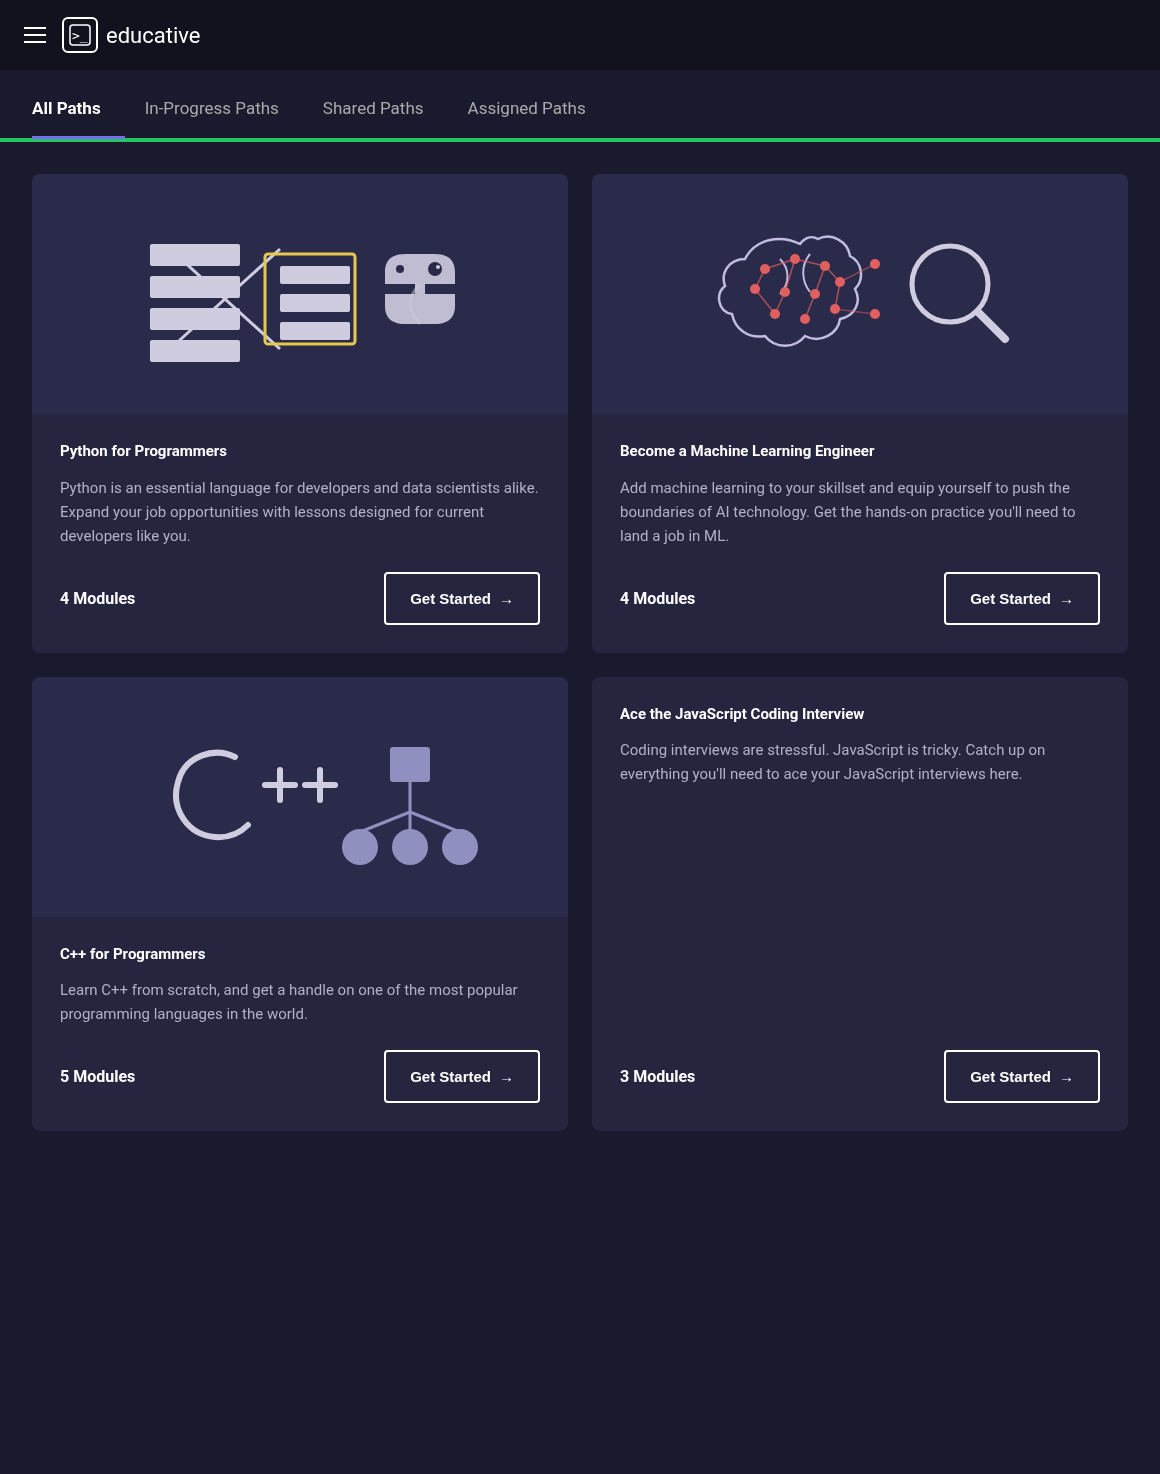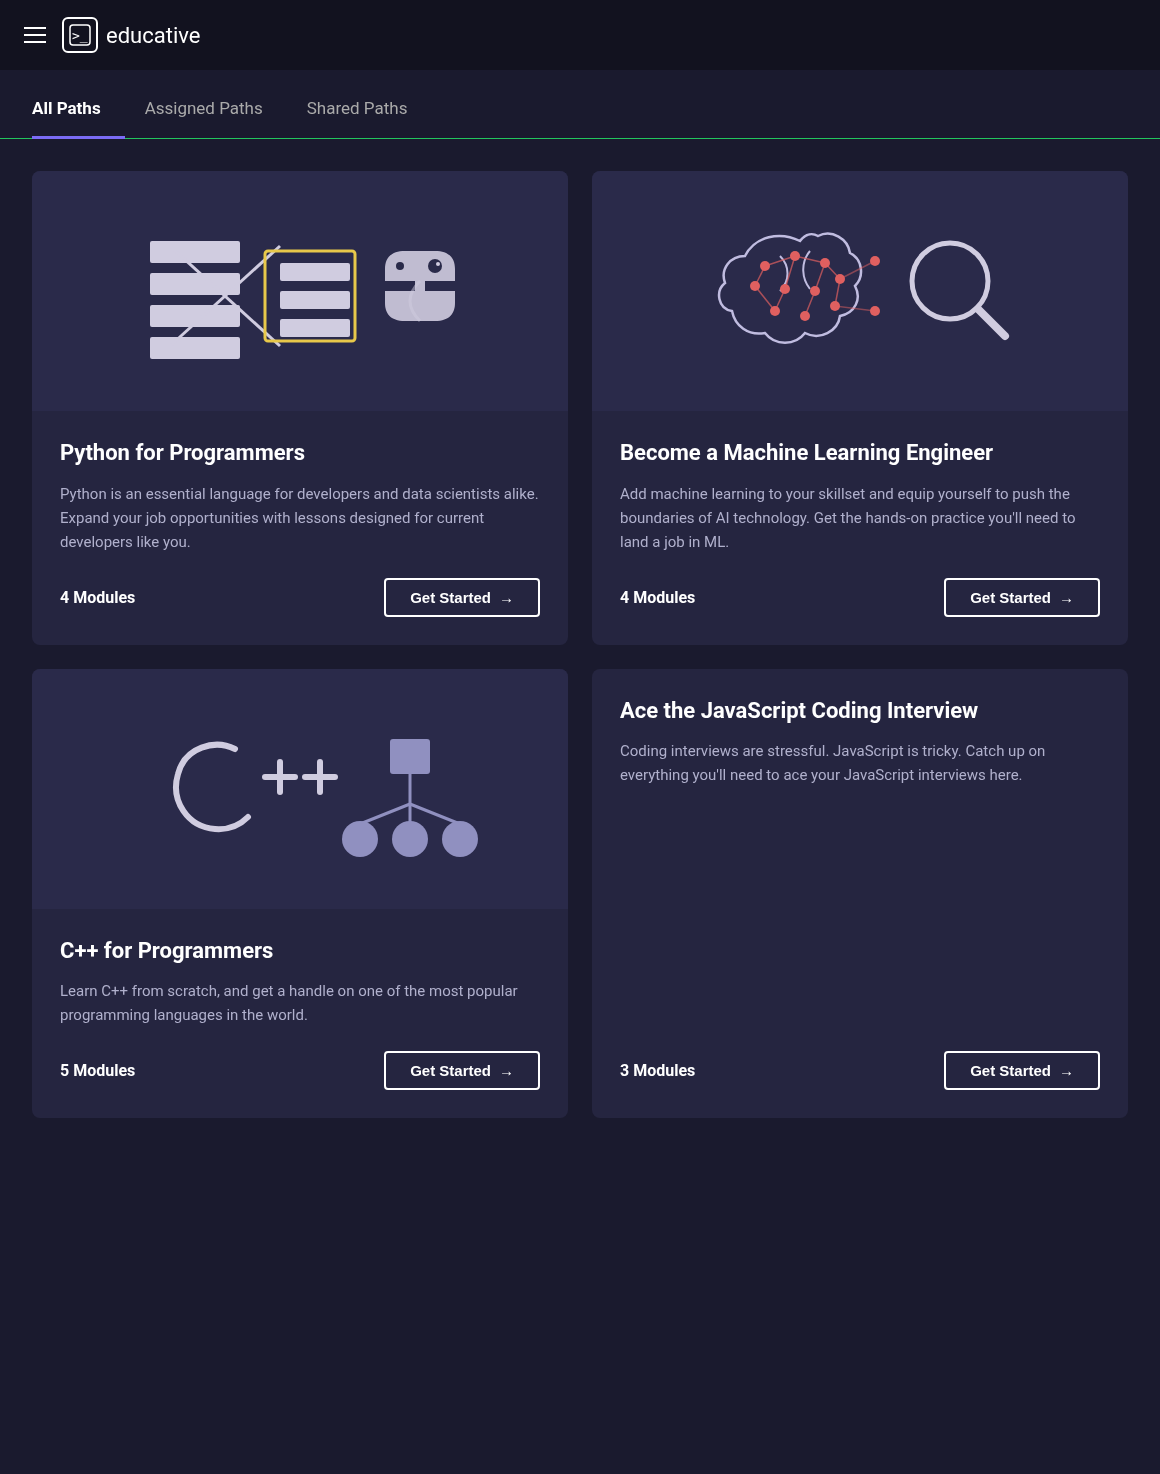--- a/index.html
+++ b/index.html
@@ -50,21 +50,21 @@
     .logo-text {
       font-size: 22px;
       font-weight: 400;
       color: #fff;
     }
 
     
     .nav-tabs {
       background-color: #1a1a2e;
       padding: 0 32px;
-      border-bottom: 1px solid #22c55e;
+      border-bottom: 4px solid #22c55e;
       display: flex;
       gap: 0;
     }
     .nav-tab {
       padding: 28px 24px 18px 0;
       font-size: 17px;
       color: #aaa;
       cursor: pointer;
       border-bottom: 3px solid transparent;
       margin-bottom: -1px;
@@ -109,21 +109,21 @@
     }
 
     .card-body {
       padding: 28px 28px 28px 28px;
       flex: 1;
       display: flex;
       flex-direction: column;
     }
 
     .card-title {
-      font-size: 22px;
+      font-size: 15px;
       font-weight: 700;
       color: #fff;
       margin-bottom: 14px;
       line-height: 1.3;
     }
 
     .card-description {
       font-size: 15px;
       color: #b0b0cc;
       line-height: 1.6;
@@ -141,21 +141,21 @@
     .modules-count {
       font-size: 16px;
       font-weight: 700;
       color: #fff;
     }
 
     .get-started-btn {
       border: 2px solid #fff;
       background: transparent;
       color: #fff;
-      padding: 9px 24px;
+      padding: 16px 24px;
       font-size: 15px;
       font-weight: 600;
       border-radius: 4px;
       cursor: pointer;
       display: flex;
       align-items: center;
       gap: 8px;
     }
 
     
@@ -179,22 +179,23 @@
         <rect x="1" y="1" width="20" height="20" rx="3" stroke="white" stroke-width="1.5"></rect>
         <text x="3" y="16" font-size="13" fill="white" font-family="monospace">&gt;_</text>
       </svg>
     </div>
     <span class="logo-text">educative</span>
   </div>
 </div>
 
 <div class="nav-tabs">
   <div class="nav-tab active">All Paths</div>
+  <div class="nav-tab">In-Progress Paths</div>
+  <div class="nav-tab">Shared Paths</div>
   <div class="nav-tab">Assigned Paths</div>
-  <div class="nav-tab">Shared Paths</div>
 </div>
 
 <div class="content">
   <div class="card-grid">
 
     <div class="path-card card-python">
       <div class="card-illustration">
         <svg width="380" height="200" viewBox="0 0 380 200" fill="none" xmlns="http://www.w3.org/2000/svg">
 
           <rect x="40" y="50" width="90" height="22" fill="#d0cce0" rx="2"></rect>

